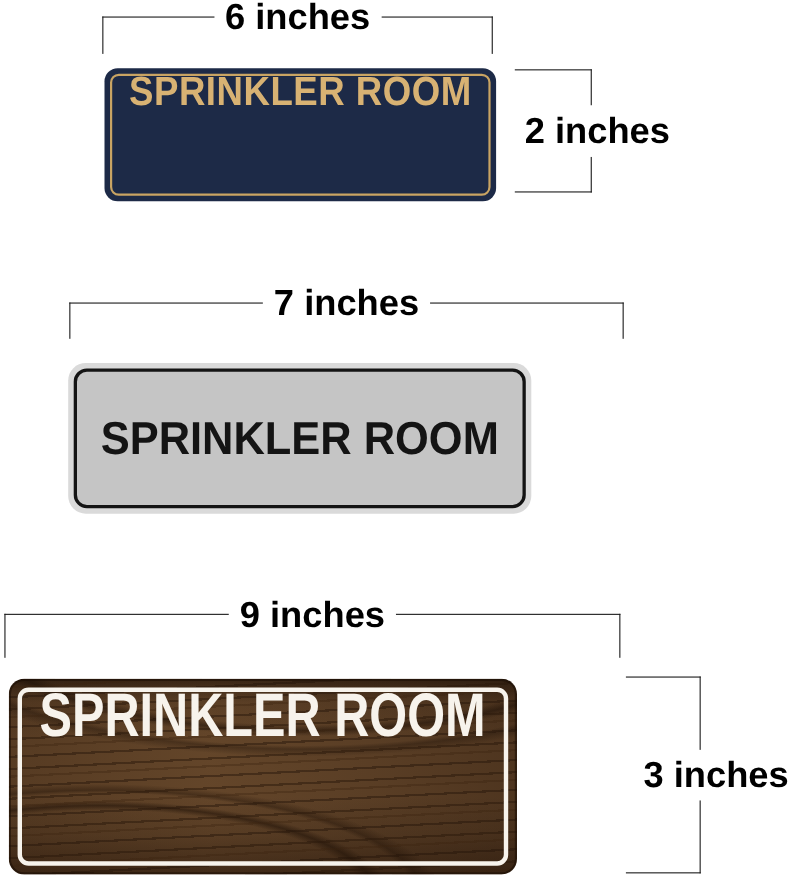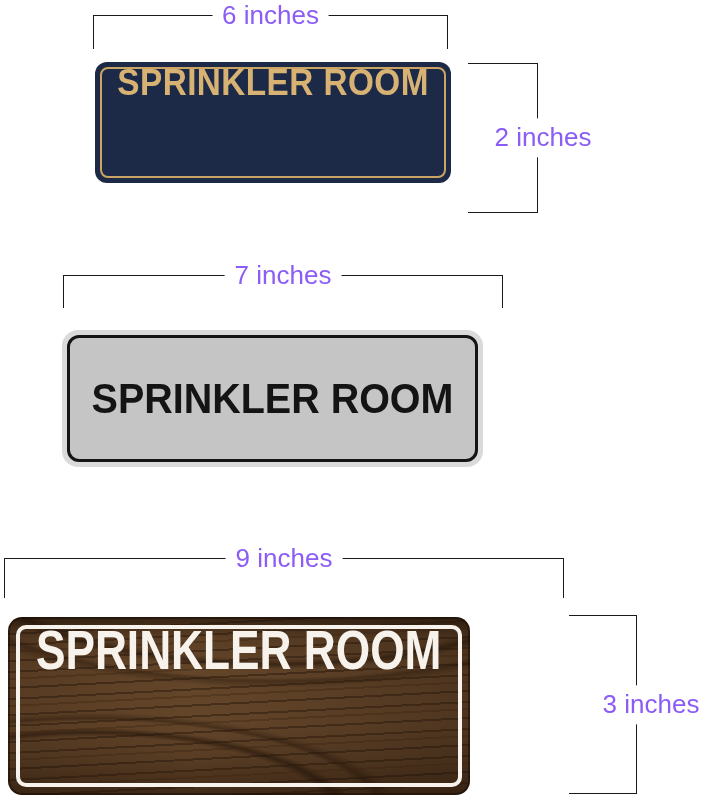--- a/index.html
+++ b/index.html
@@ -23,24 +23,25 @@
     border-right:1.5px solid #1a1a1a;
   }
   .dim-v{
     border-top:1.5px solid #1a1a1a;
     border-right:1.5px solid #1a1a1a;
     border-bottom:1.5px solid #1a1a1a;
   }
   .dim-label{
     position:absolute;
     background:#ffffff;
-    color:#8b5cf6;
-    font-size:26px;
+    color:#000000;
+    font-size:33px;
     line-height:1.05;
     white-space:nowrap;
+    font-weight:bold;
   }
   .dim-h .dim-label{
     left:50%;
     top:0;
     transform:translate(-50%,-50%);
     padding:0 10px;
   }
   .dim-v .dim-label{
     top:50%;
     transform:translate(-50%,-50%);
@@ -145,25 +146,25 @@
 
   <div class="dim dim-h" style="left:93px;top:15px;width:355px;height:34px">
     <span class="dim-label">6 inches</span>
   </div>
 
   <div class="sign sign-navy" style="left:95px;top:62px;width:356px;height:121px">
     <div class="sign-frame"></div>
     <span class="sign-text">SPRINKLER ROOM</span>
   </div>
 
-  <div class="dim dim-v" style="left:468px;top:63px;width:70px;height:150px">
+  <div class="dim dim-v" style="left:468px;top:63px;width:70px;height:112px">
     <span class="dim-label" style="left:calc(100% + 6px)">2 inches</span>
   </div>
 
-  <div class="dim dim-h" style="left:63px;top:275px;width:440px;height:33px">
+  <div class="dim dim-h" style="left:63px;top:275px;width:504px;height:33px">
     <span class="dim-label">7 inches</span>
   </div>
 
   <div class="sign sign-silver" style="left:62px;top:330px;width:421px;height:137px">
     <div class="silver-plate">
       <span class="sign-text">SPRINKLER ROOM</span>
     </div>
   </div>
 
 

